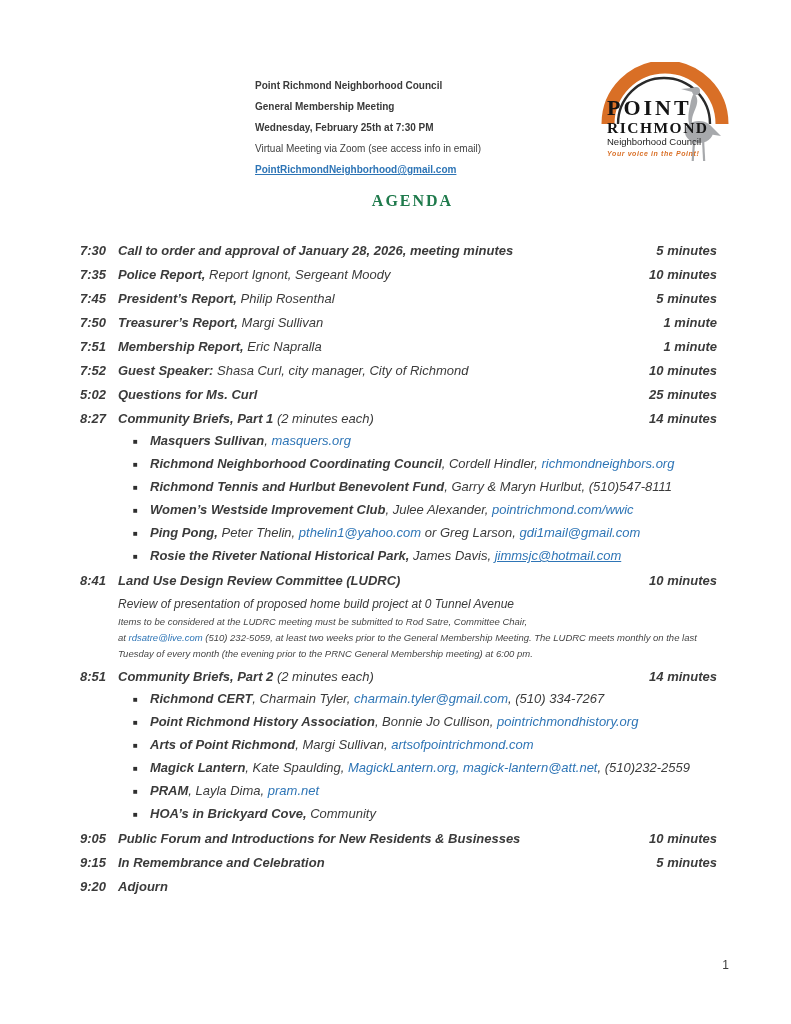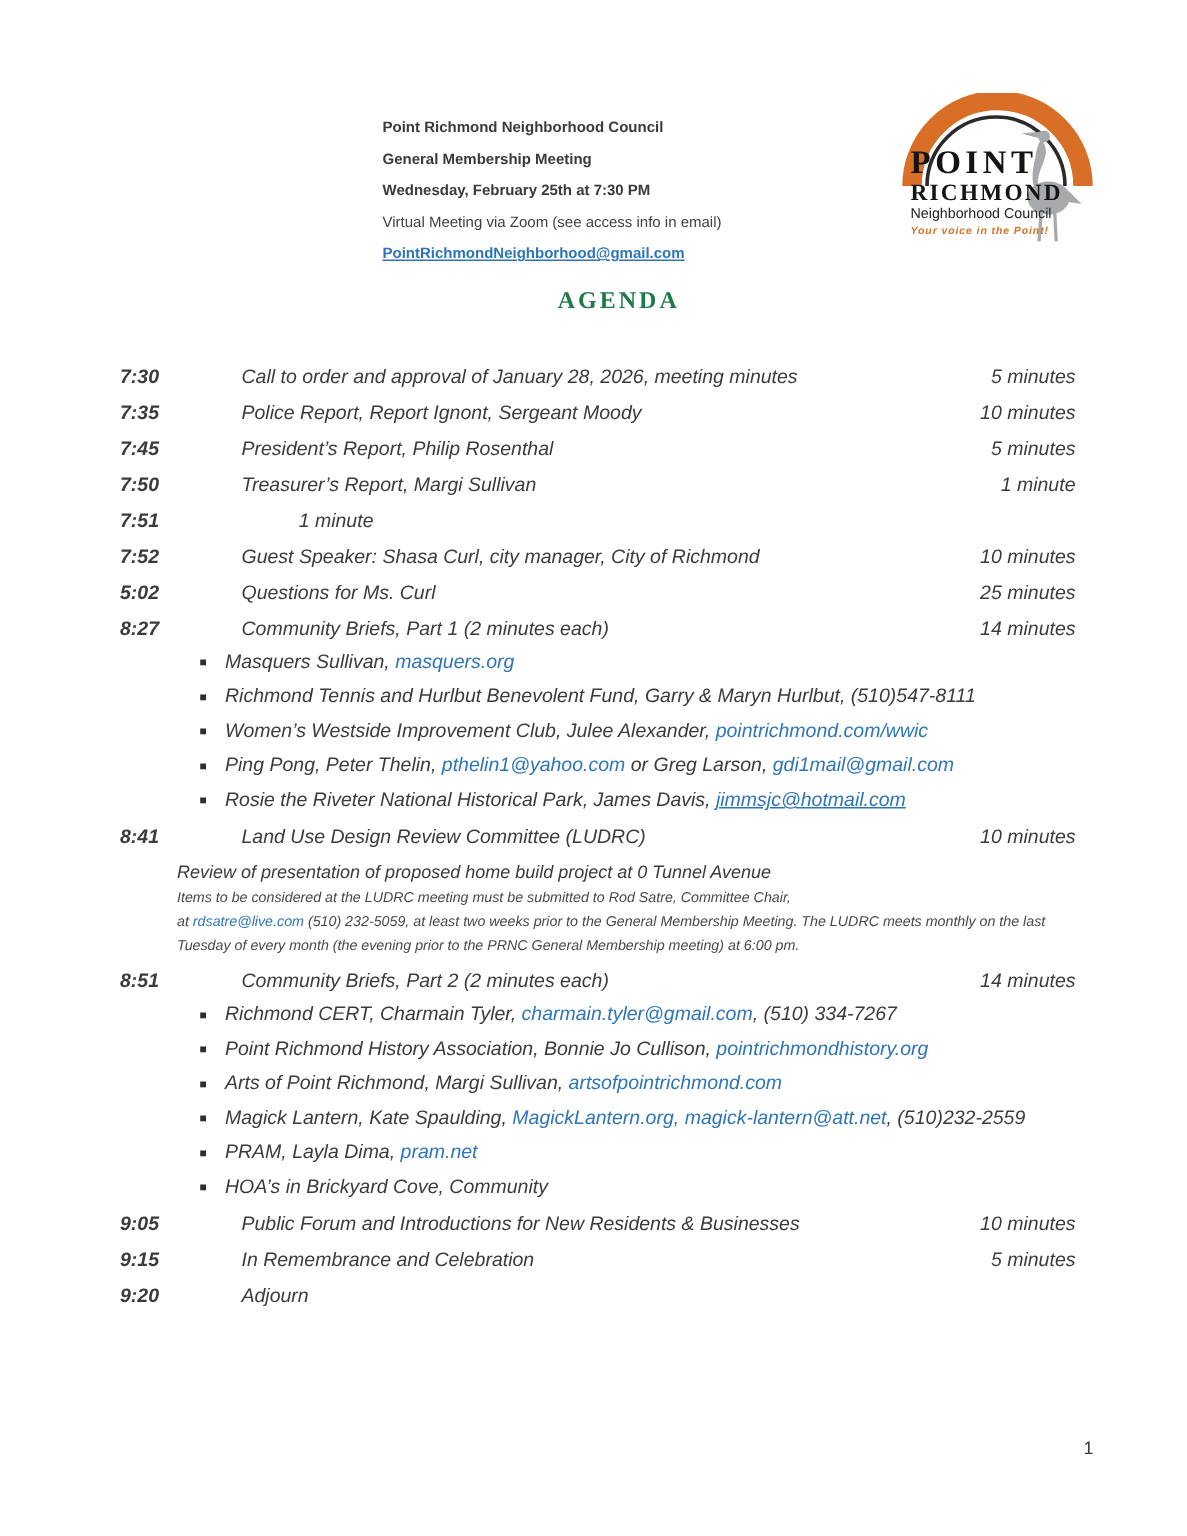--- a/index.html
+++ b/index.html
@@ -17,31 +17,31 @@
   .logo{position:absolute;left:596px;top:62px;width:138px;height:106px;}
 
   
   .agenda-title{position:absolute;top:192px;left:0;right:0;text-align:center;
         font-family:"Liberation Serif",serif;font-weight:700;font-size:16px;
         letter-spacing:2px;color:#1F7A4C;transform:translateX(17px);}
 
   
   .agenda{position:absolute;left:80px;top:242px;width:637px;font-style:italic;
         font-size:13px;line-height:17px;}
-  .row{display:flex;margin-top:7px;gap:43px;}
+  .row{display:flex;margin-top:7px;}
   .row:first-child{margin-top:0;}
   .row .time{flex:none;width:38px;font-weight:700;}
   .row .content{flex:1;min-width:0;}
-  .row .duration{flex:none;width:88px;text-align:right;font-weight:400;}
+  .row .duration{flex:none;width:88px;text-align:right;font-weight:700;}
   .row-bullet{padding-left:53px;margin-top:5px;display:block;}
   .bullet-glyph{display:inline-block;width:17px;font-size:8px;font-style:normal;
         color:#2f2f2f;vertical-align:1px;}
   .row-subnote{padding-left:38px;margin-top:7px;font-size:12px;display:block;}
   .row-fine{padding-left:38px;margin-top:2px;font-size:9.5px;line-height:14px;display:block;color:#474747;}
-  .seg-b{font-weight:400;}
+  .seg-b{font-weight:700;}
   .seg-l{color:#2E75B6;cursor:pointer;font-style:italic;}
   .seg-lu{color:#2E75B6;text-decoration:underline;cursor:pointer;}
 
   .page-number{position:absolute;right:62px;bottom:52px;font-size:12px;color:#3b3b3b;}
 </style>
 </head>
 <body>
 
 <div class="page">
 
@@ -95,38 +95,40 @@
         <span class="content"><span class="seg-b">President’s Report, </span><span class="seg-r">Philip Rosenthal</span></span>
         <span class="duration">5 minutes</span>
       </div>
       <div class="row row-main">
         <span class="time">7:50</span>
         <span class="content"><span class="seg-b">Treasurer’s Report, </span><span class="seg-r">Margi Sullivan</span></span>
         <span class="duration">1 minute</span>
       </div>
       <div class="row row-main">
         <span class="time">7:51</span>
+        <span class="content"><span class="seg-b">Membership Report, </span><span class="seg-r">Eric Napralla</span></span>
         <span class="duration">1 minute</span>
       </div>
       <div class="row row-main">
         <span class="time">7:52</span>
         <span class="content"><span class="seg-b">Guest Speaker: </span><span class="seg-r">Shasa Curl, city manager, City of Richmond</span></span>
         <span class="duration">10 minutes</span>
       </div>
       <div class="row row-main">
         <span class="time">5:02</span>
         <span class="content"><span class="seg-b">Questions for Ms. Curl</span></span>
         <span class="duration">25 minutes</span>
       </div>
       <div class="row row-main">
         <span class="time">8:27</span>
         <span class="content"><span class="seg-b">Community Briefs, Part 1 </span><span class="seg-r">(2 minutes each)</span></span>
         <span class="duration">14 minutes</span>
       </div>
       <div class="row row-bullet"><span class="content"><span class="bullet-glyph">■</span><span class="seg-b">Masquers Sullivan</span><span class="seg-r">, </span><span class="seg-l">masquers.org</span></span></div>
+      <div class="row row-bullet"><span class="content"><span class="bullet-glyph">■</span><span class="seg-b">Richmond Neighborhood Coordinating Council</span><span class="seg-r">, Cordell Hindler, </span><span class="seg-l">richmondneighbors.org</span></span></div>
       <div class="row row-bullet"><span class="content"><span class="bullet-glyph">■</span><span class="seg-b">Richmond Tennis and Hurlbut Benevolent Fund</span><span class="seg-r">, Garry &amp; Maryn Hurlbut, (510)547-8111</span></span></div>
       <div class="row row-bullet"><span class="content"><span class="bullet-glyph">■</span><span class="seg-b">Women’s Westside Improvement Club</span><span class="seg-r">, Julee Alexander, </span><span class="seg-l">pointrichmond.com/wwic</span></span></div>
       <div class="row row-bullet"><span class="content"><span class="bullet-glyph">■</span><span class="seg-b">Ping Pong, </span><span class="seg-r">Peter Thelin, </span><span class="seg-l">pthelin1@yahoo.com</span><span class="seg-r"> or Greg Larson, </span><span class="seg-l">gdi1mail@gmail.com</span></span></div>
       <div class="row row-bullet"><span class="content"><span class="bullet-glyph">■</span><span class="seg-b">Rosie the Riveter National Historical Park, </span><span class="seg-r">James Davis, </span><span class="seg-lu">jimmsjc@hotmail.com</span></span></div>
       <div class="row row-main">
         <span class="time">8:41</span>
         <span class="content"><span class="seg-b">Land Use Design Review Committee (LUDRC)</span></span>
         <span class="duration">10 minutes</span>
       </div>
       <div class="row row-subnote"><span class="content"><span class="seg-r">Review of presentation of proposed home build project at 0 Tunnel Avenue</span></span></div>

